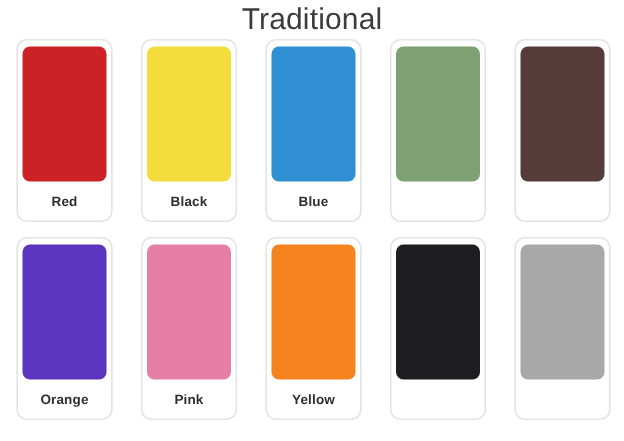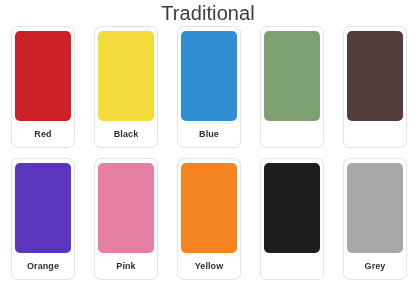--- a/index.html
+++ b/index.html
@@ -115,18 +115,17 @@
       </div>
       <div class="color-card">
         <div class="color-swatch" style="background-color: rgb(245, 131, 31);"></div>
         <div class="color-label">Yellow</div>
       </div>
       <div class="color-card">
         <div class="color-swatch" style="background-color: rgb(30, 30, 32);"></div>
       </div>
       <div class="color-card">
         <div class="color-swatch" style="background-color: rgb(168, 168, 168);"></div>
-        <div class="color-label">Grey</div>
       </div>
     </div>
 
   </div>
 </div>
 
 </body></html>

